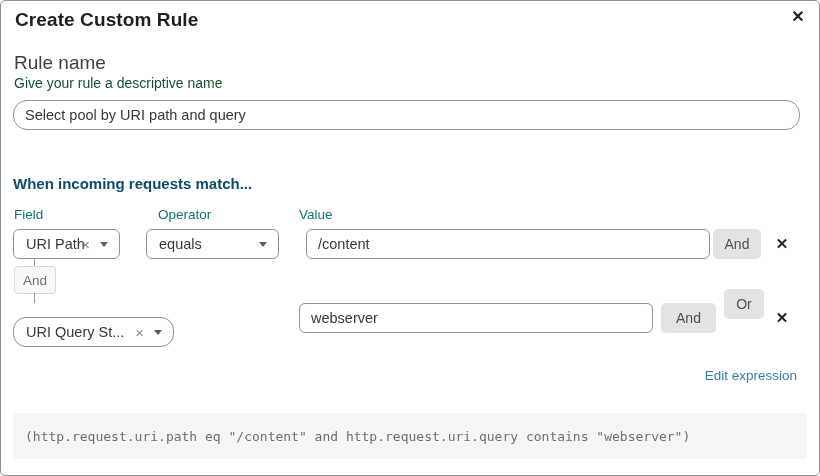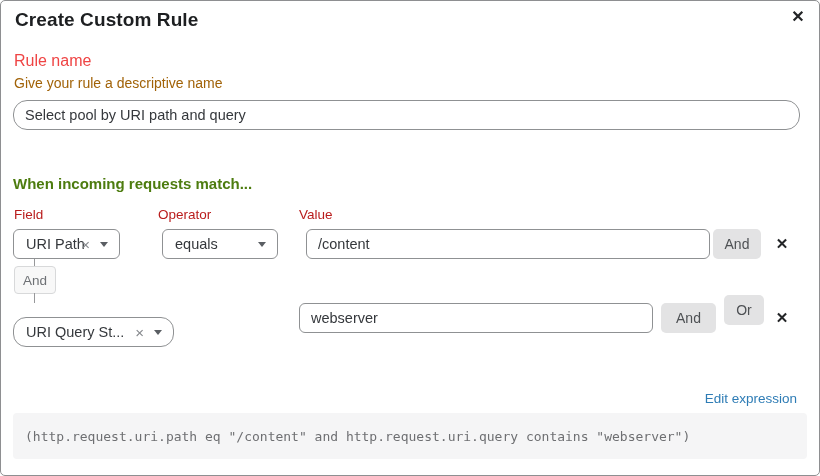--- a/index.html
+++ b/index.html
@@ -17,31 +17,31 @@
   .dialog-title {
     left:14px; top:8px; font-size:19px; font-weight:700; color:#1d1f21; letter-spacing:.1px;
   }
   .close-btn {
     right:9px; top:4px; width:24px; height:24px;
     background:none; border:none; cursor:pointer;
     font-size:16px; font-weight:700; color:#232527; line-height:24px; text-align:center;
     font-family:"Liberation Sans", sans-serif;
   }
 
-  .field-label { font-size:16px; color:#ef4444; }
-  .hint-text  { font-size:14px; color:#a16207; }
+  .field-label { font-size:19px; color:#404040; }
+  .hint-text  { font-size:14px; color:#14532d; }
 
   .text-input {
     height:30px; border:1px solid #8f9193; border-radius:6px; background:#fff;
     font-family:"Liberation Sans", sans-serif; font-size:14.5px; color:#35383c;
     padding:0 11px; outline:none;
   }
 
-  .section-heading { font-size:15px; font-weight:700; color:#4d7c0f; }
-  .col-label { font-size:13.5px; color:#b91c1c; }
+  .section-heading { font-size:15px; font-weight:700; color:#0c4a6e; }
+  .col-label { font-size:13.5px; color:#0f766e; }
 
   .select {
     height:30px; border:1px solid #8f9193; border-radius:6px; background:#fff;
     cursor:pointer;
   }
   .sel-text {
     position:absolute; left:12px; top:50%; transform:translateY(-50%);
     font-size:14.5px; color:#35383c; white-space:nowrap;
   }
   .clear-x {
@@ -103,40 +103,40 @@
 
   <div class="abs col-label" style="left:13px;  top:206px;">Field</div>
   <div class="abs col-label" style="left:157px; top:206px;">Operator</div>
   <div class="abs col-label" style="left:298px; top:206px;">Value</div>
 
   <div class="abs select" style="left:12px; top:228px; width:107px;">
     <span class="sel-text">URI Path</span>
     <span class="clear-x">×</span>
     <span class="caret"></span>
   </div>
-  <div class="abs select" style="left:161px; top:228px; width:116px;">
+  <div class="abs select" style="left:145px; top:228px; width:133px;">
     <span class="sel-text">equals</span>
     <span class="caret"></span>
   </div>
   <input class="abs text-input" style="left: 305px; top: 228px; width: 404px;" value="/content">
   <button class="abs chip" style="left:712px; top:228px; width:48px;">And</button>
   <button class="abs row-remove" style="left:770px; top:228px;">✕</button>
 
   <div class="abs connector-line" style="top:258px; height:8px;"></div>
   <div class="abs connector-badge">And</div>
   <div class="abs connector-line" style="top:292px; height:10px;"></div>
 
   <div class="abs select" style="left:12px; top:316px; width:161px;border-radius:13px;">
     <span class="sel-text">URI Query St...</span>
     <span class="clear-x">×</span>
     <span class="caret"></span>
   </div>
   <input class="abs text-input" style="left: 298px; top: 302px; width: 354px;" value="webserver">
   <button class="abs chip" style="left:660px; top:302px; width:55px;">And</button>
-  <button class="abs chip" style="left:723px; top:294px; width:40px;">Or</button>
+  <button class="abs chip" style="left:723px; top:288px; width:40px;">Or</button>
   <button class="abs row-remove" style="left:770px; top:302px;">✕</button>
 
-  <a class="abs expr-link" style="right:22px; top:390px;padding-left:47px;">Edit expression</a>
+  <a class="abs expr-link" style="right:22px; top:367px;padding-left:47px;">Edit expression</a>
   <div class="abs code-block">
     <span class="code-text">(http.request.uri.path eq "/content" and http.request.uri.query contains "webserver")</span>
   </div>
 
 </div>
 
 </body></html>

